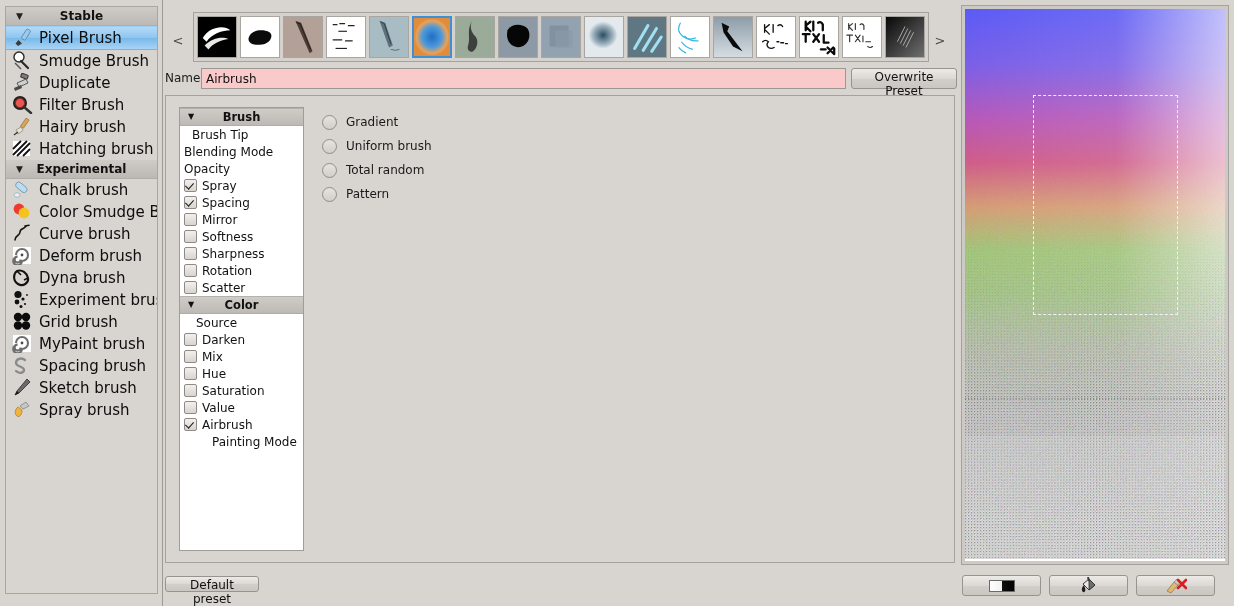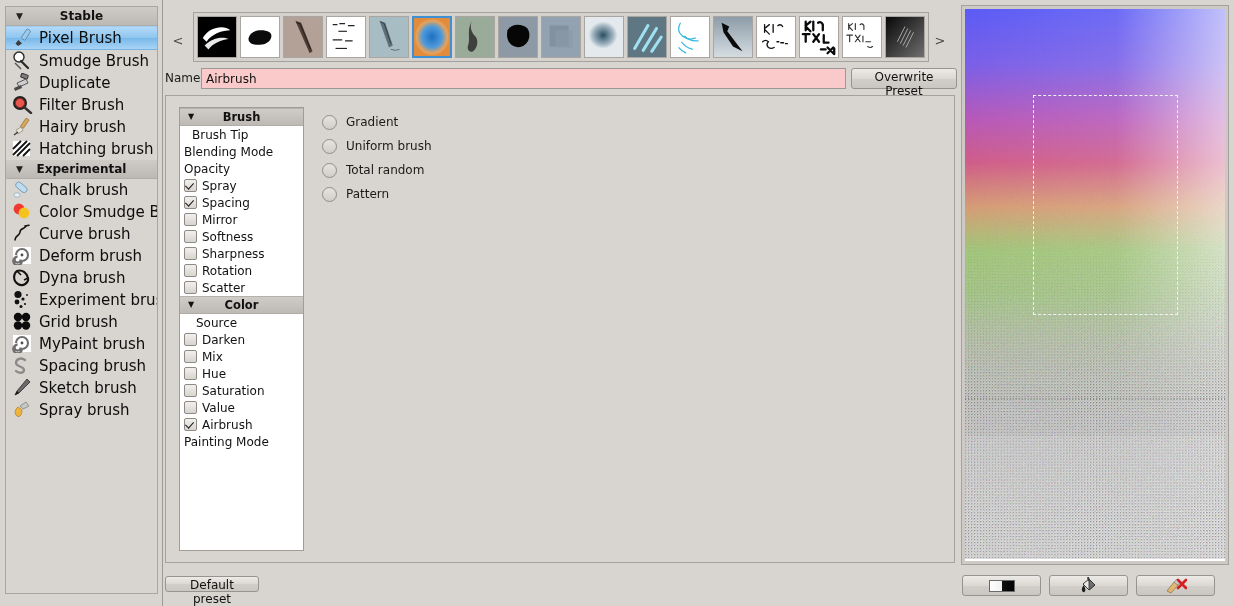--- a/index.html
+++ b/index.html
@@ -506,21 +506,21 @@
             <span>Saturation</span>
           </div>
           <div class="orow">
             <span class="cbx"></span>
             <span>Value</span>
           </div>
           <div class="orow">
             <span class="cbx on"></span>
             <span>Airbrush</span>
           </div>
-          <div class="orow" style="">
+          <div class="orow" style=" margin-left: 28px;">
             <span>Painting Mode</span>
           </div>
         </div>
       <div class="radios" id="radios">
           <div class="rrow">
             <span class="rdo"></span>
             <span>Gradient</span>
           </div>
           <div class="rrow">
             <span class="rdo"></span>

